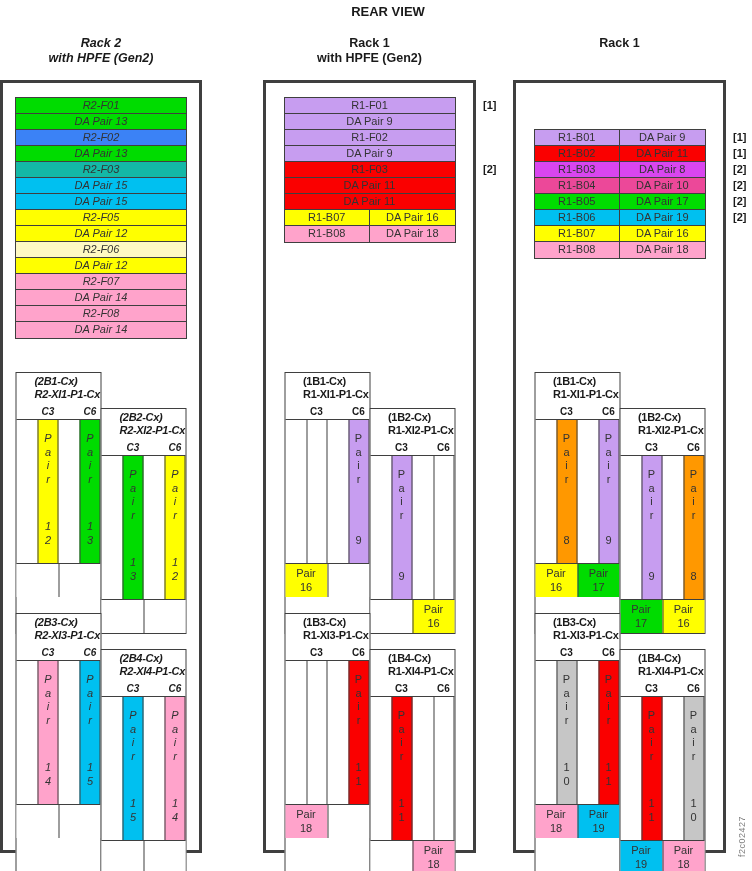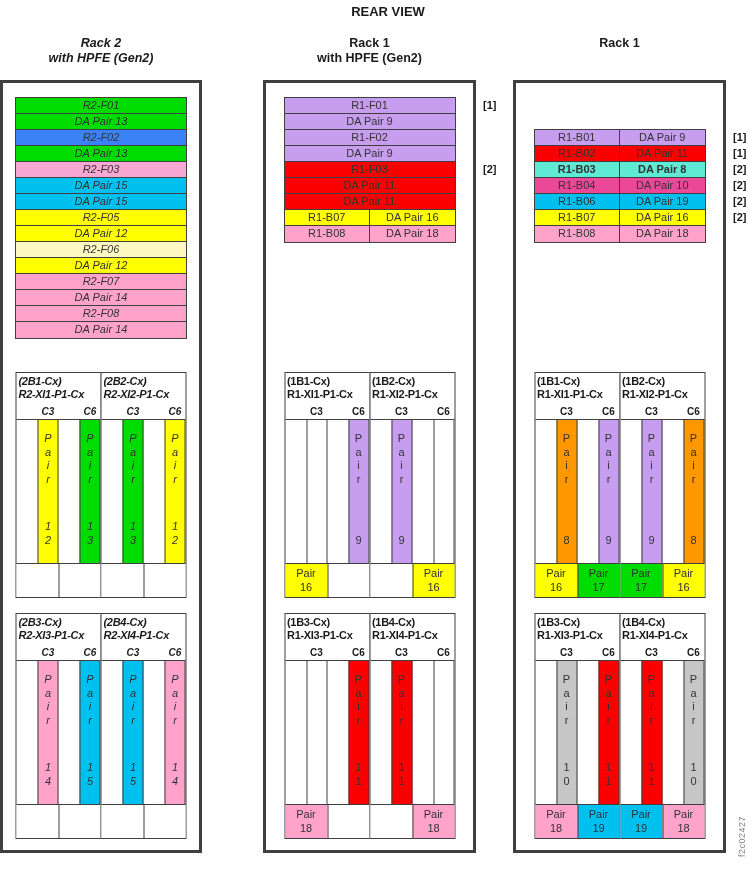--- a/index.html
+++ b/index.html
@@ -27,24 +27,24 @@
   }
   .enc-row { height:16px; box-sizing:border-box; border-bottom:1px solid #3f3f3f; display:flex; }
   .enc-row:last-child { border-bottom:none; }
   .enc-cell {
     flex:1; text-align:center; font-size:11px; line-height:15px;
     color:#333; overflow:hidden; white-space:nowrap;
   }
   .enc-cell.second { border-left:1px solid #3f3f3f; }
   .section { position:absolute; left:50%; transform:translateX(-50%); display:flex; }
   .subbox { width:86px; box-sizing:border-box; border:1px solid #3f3f3f; background:#fff; }
-  .subbox + .subbox { margin-left:-1px; }
+  .subbox + .subbox { margin-left:-1px;margin-top:36px; }
   .sb-header {
     position:relative; height:46px; box-sizing:border-box;
-    padding:2px 0 0 2px; font-weight:bold; font-size:11px; line-height:13px;
+    padding:2px 0 0 18px; font-weight:bold; font-size:11px; line-height:13px;
     letter-spacing:-0.3px; white-space:nowrap; overflow:hidden;
   }
   .port {
     position:absolute; bottom:1px; width:24px; text-align:center;
     font-weight:bold; font-size:10px; letter-spacing:0;
   }
   .port.c3 { left:calc(37.5% - 12px); }
   .port.c6 { left:calc(87.5% - 12px); }
   .sb-body { height:143px; border-top:1px solid #3f3f3f; border-bottom:1px solid #3f3f3f; display:flex; }
   .gap-col { width:25%; }
@@ -87,21 +87,21 @@
             </div>
             <div class="enc-row" style="background: rgb(0, 220, 0);">
               <div class="enc-cell">DA Pair 13</div>
             </div>
             <div class="enc-row" style="background: #3b82f6;">
               <div class="enc-cell">R2-F02</div>
             </div>
             <div class="enc-row" style="background: rgb(0, 220, 0);">
               <div class="enc-cell">DA Pair 13</div>
             </div>
-            <div class="enc-row" style="background: #f9a8d4;">
+            <div class="enc-row" style="background: #14b8a6;">
               <div class="enc-cell">R2-F03</div>
             </div>
             <div class="enc-row" style="background: rgb(0, 192, 240);">
               <div class="enc-cell">DA Pair 15</div>
             </div>
             <div class="enc-row" style="background: rgb(0, 192, 240);">
               <div class="enc-cell">DA Pair 15</div>
             </div>
             <div class="enc-row" style="background: rgb(255, 255, 0);">
               <div class="enc-cell">R2-F05</div>
@@ -416,27 +416,31 @@
         <div class="rack-box">
           <div class="top-table" style="top: 46px;">
             <div class="enc-row" style="background: rgb(199, 157, 240);">
               <div class="enc-cell">R1-B01</div>
               <div class="enc-cell second">DA Pair 9</div>
             </div>
             <div class="enc-row" style="background: rgb(250, 0, 0);">
               <div class="enc-cell">R1-B02</div>
               <div class="enc-cell second">DA Pair 11</div>
             </div>
-            <div class="enc-row" style="background: #5eead4; font-weight: bold;">
+            <div class="enc-row" style="background: #d946ef;">
               <div class="enc-cell">R1-B03</div>
               <div class="enc-cell second">DA Pair 8</div>
             </div>
             <div class="enc-row" style="background: #ec4899;">
               <div class="enc-cell">R1-B04</div>
               <div class="enc-cell second">DA Pair 10</div>
+            </div>
+            <div class="enc-row" style="background: rgb(0, 220, 0);">
+              <div class="enc-cell">R1-B05</div>
+              <div class="enc-cell second">DA Pair 17</div>
             </div>
             <div class="enc-row" style="background: rgb(0, 192, 240);">
               <div class="enc-cell">R1-B06</div>
               <div class="enc-cell second">DA Pair 19</div>
             </div>
             <div class="enc-row" style="background: rgb(255, 255, 0);">
               <div class="enc-cell">R1-B07</div>
               <div class="enc-cell second">DA Pair 16</div>
             </div>
             <div class="enc-row" style="background: rgb(255, 163, 203);">

